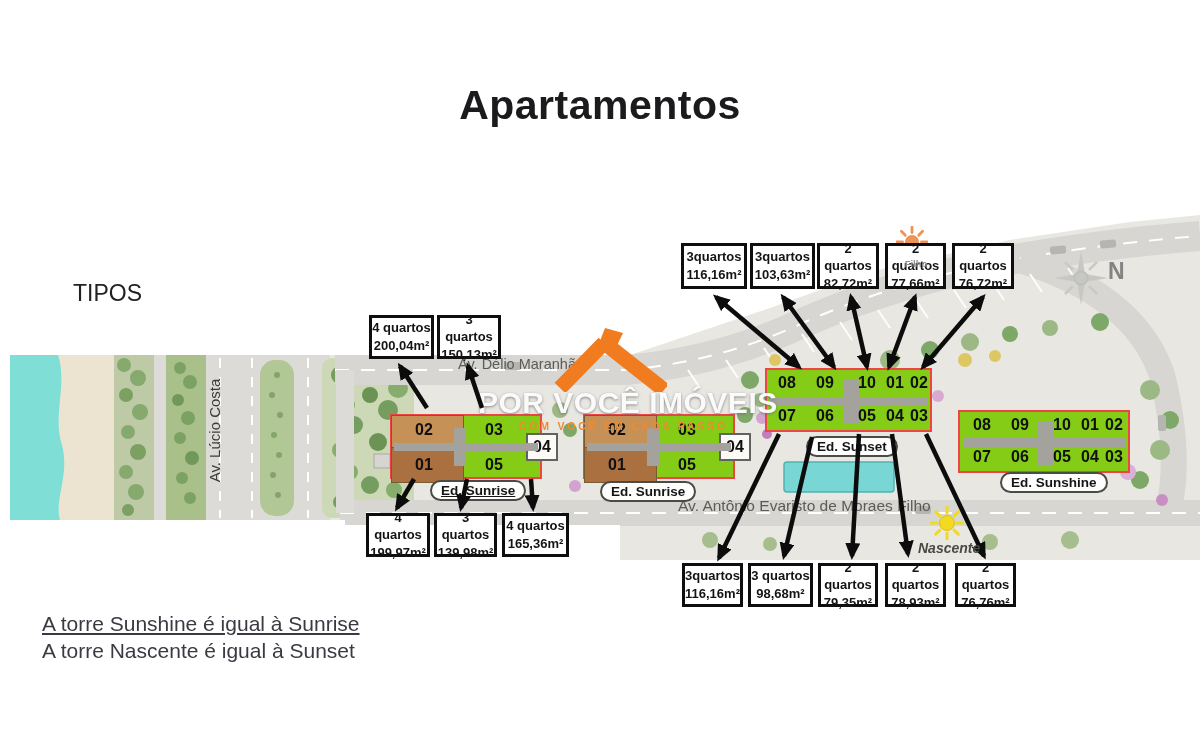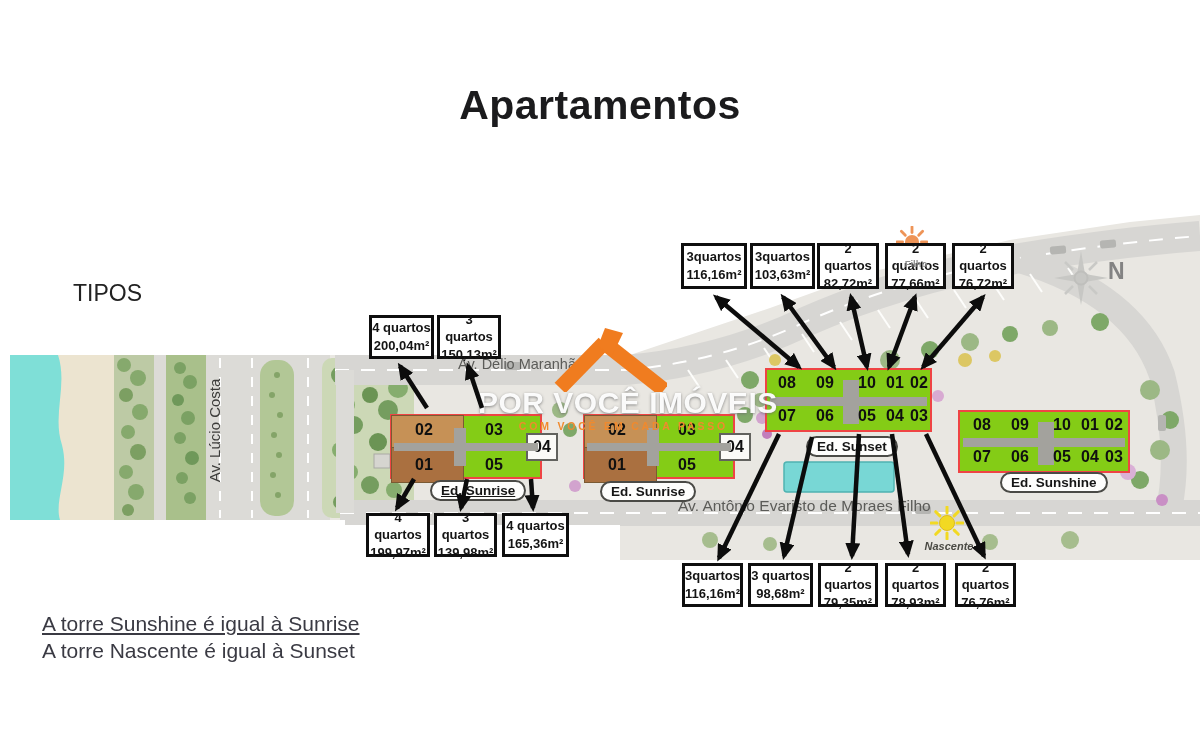--- a/index.html
+++ b/index.html
@@ -40,21 +40,21 @@
             font-size:30px;font-weight:700;color:rgba(255,255,255,.95);letter-spacing:.5px;
             text-shadow:0 1px 3px rgba(110,110,110,.8);white-space:nowrap;}
   .wm-tag{position:absolute;left:478px;top:420px;width:250px;text-align:right;z-index:15;
           font-size:10.5px;font-weight:700;color:#f08a2e;letter-spacing:2.8px;white-space:nowrap;}
 
   .arrows{position:absolute;left:0;top:0;z-index:20;pointer-events:none;}
   .sun{position:absolute;}
   .poente-txt{position:absolute;left:893px;top:258px;width:46px;text-align:center;z-index:32;
               font-size:9.5px;font-weight:700;color:#8f8f8f;}
   .nasc-txt{position:absolute;left:918px;top:540px;width:62px;text-align:center;z-index:25;
-            font-size:11px;font-weight:700;font-style:italic;color:#4a4a44;}
+            font-size:14px;font-weight:700;font-style:italic;color:#4a4a44;}
   .north{position:absolute;left:1108px;top:258px;font-size:23px;font-weight:700;color:#838383;z-index:10;}
 </style>
 </head>
 <body>
 
 <div class="title">Apartamentos</div>
 <div class="tipos">TIPOS</div>
 
 <div class="plan">
   <svg class="bg" width="1190" height="352" viewBox="0 0 1190 352">

